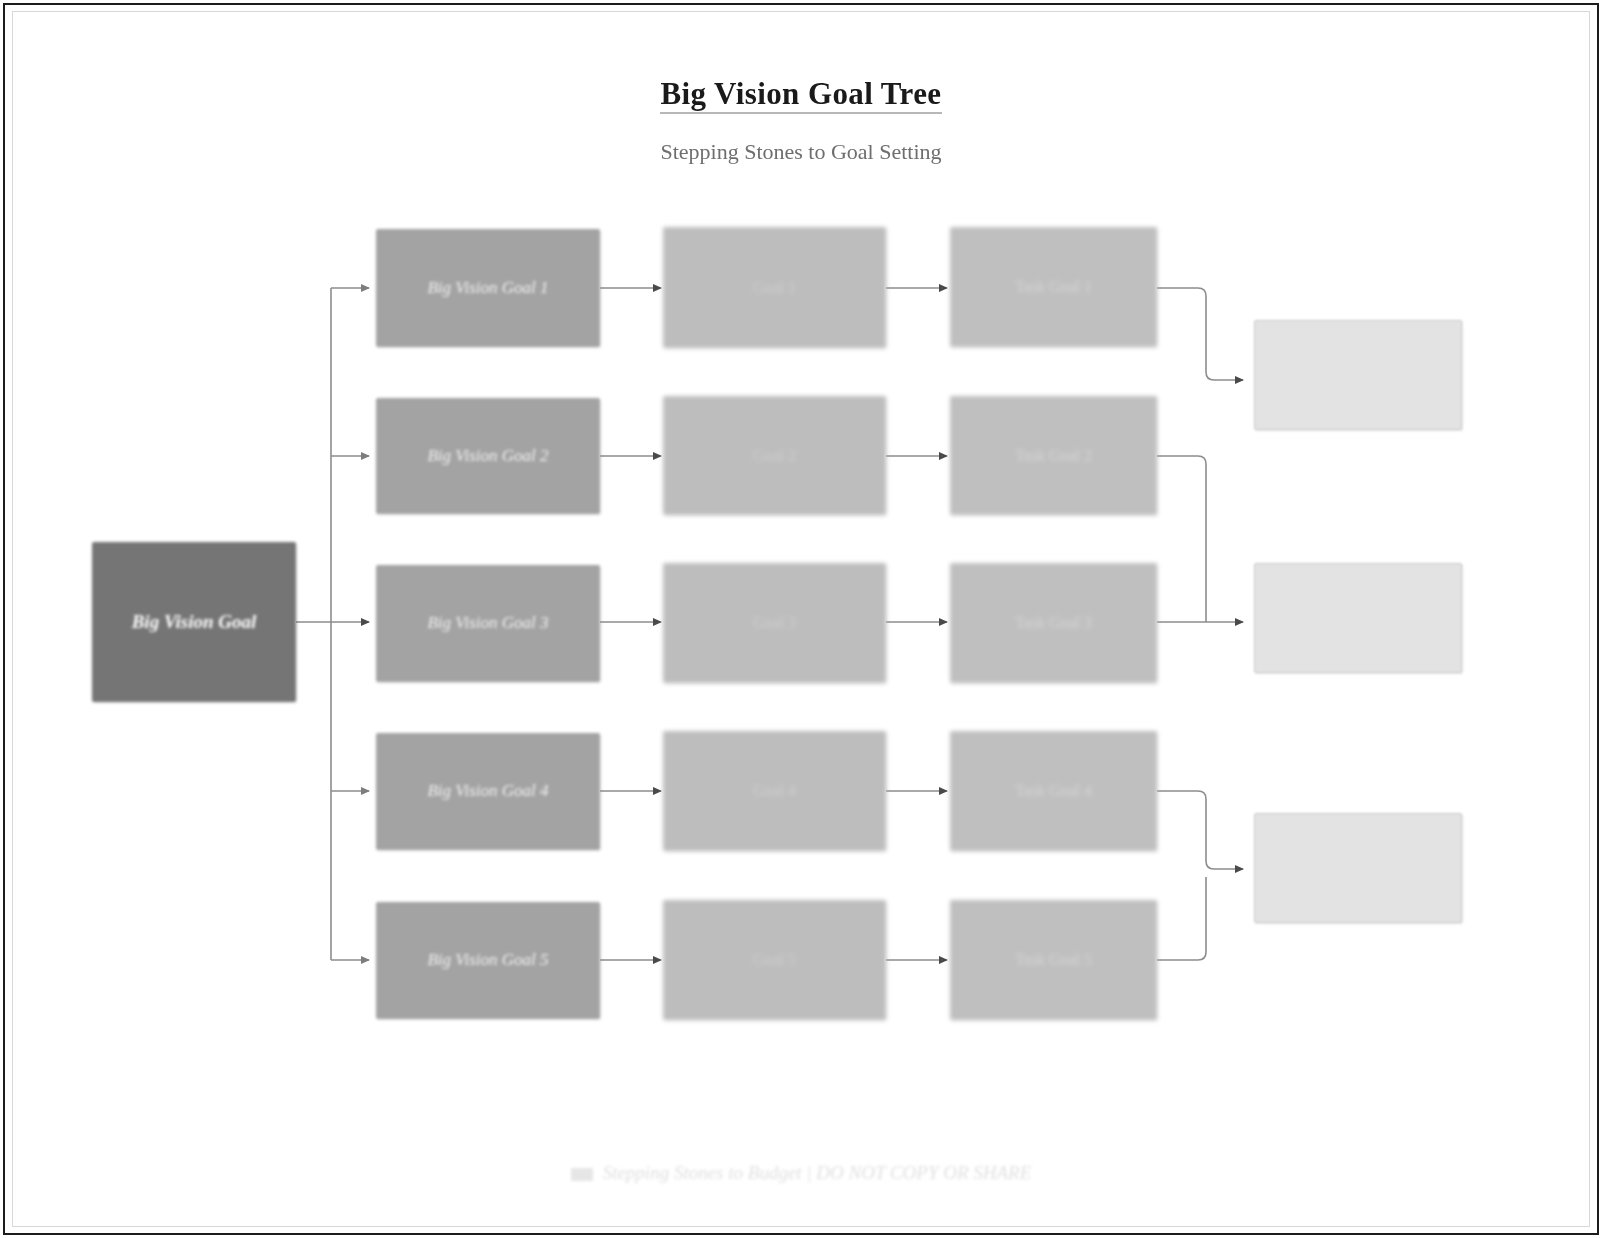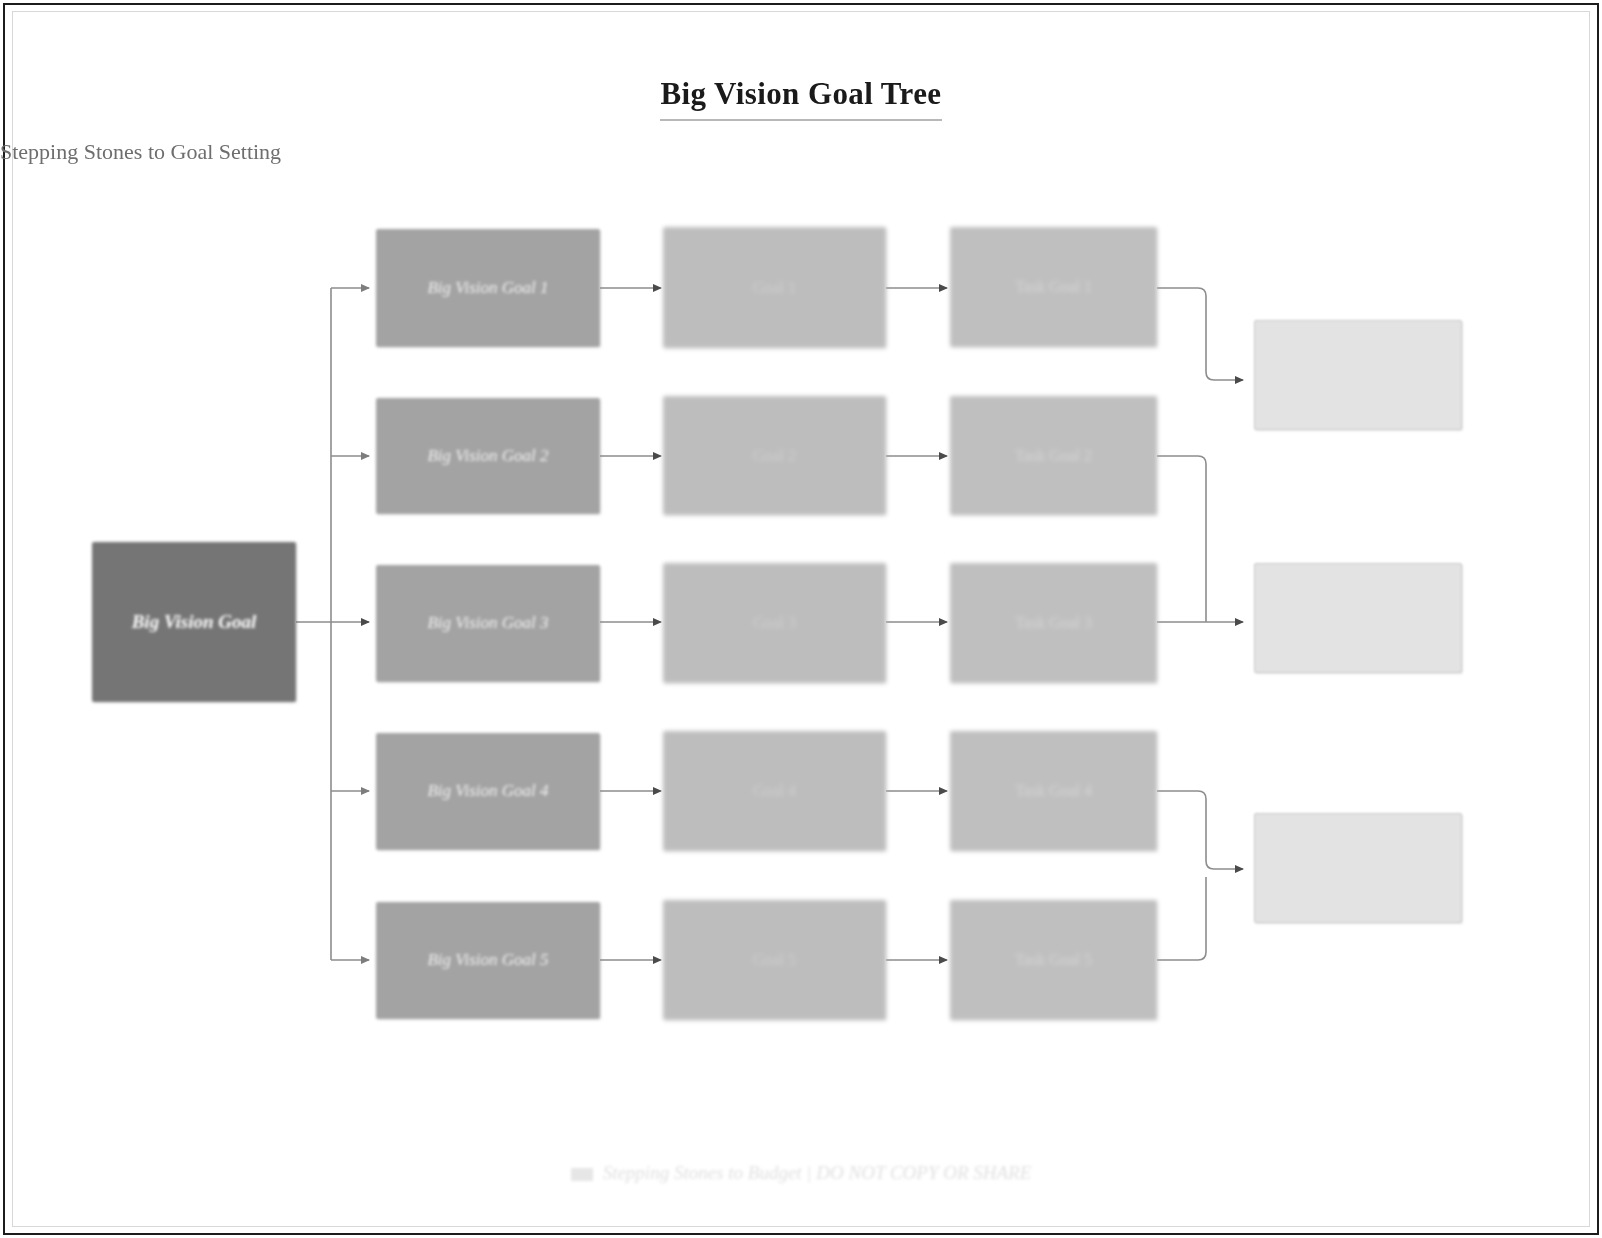--- a/index.html
+++ b/index.html
@@ -45,28 +45,28 @@
     left: 0; top: 76px;
     width: 1602px;
     text-align: center;
   }
   .doc-title {
     font-size: 31px;
     font-weight: bold;
     letter-spacing: 0.4px;
     color: #1a1a1a;
     display: inline-block;
-    padding-bottom: 7px;
     border-bottom: 2px solid #b8b8b8;
     filter: blur(0.35px);
   }
   .doc-subtitle {
     position: absolute;
     left: 0; top: 139px;
     width: 1602px;
+    text-align: center;
     font-size: 22px;
     color: #6e6e6e;
     filter: blur(0.5px);
   }
 
   
   #wires {
     position: absolute;
     left: 0; top: 0;
     width: 1602px; height: 1238px;

